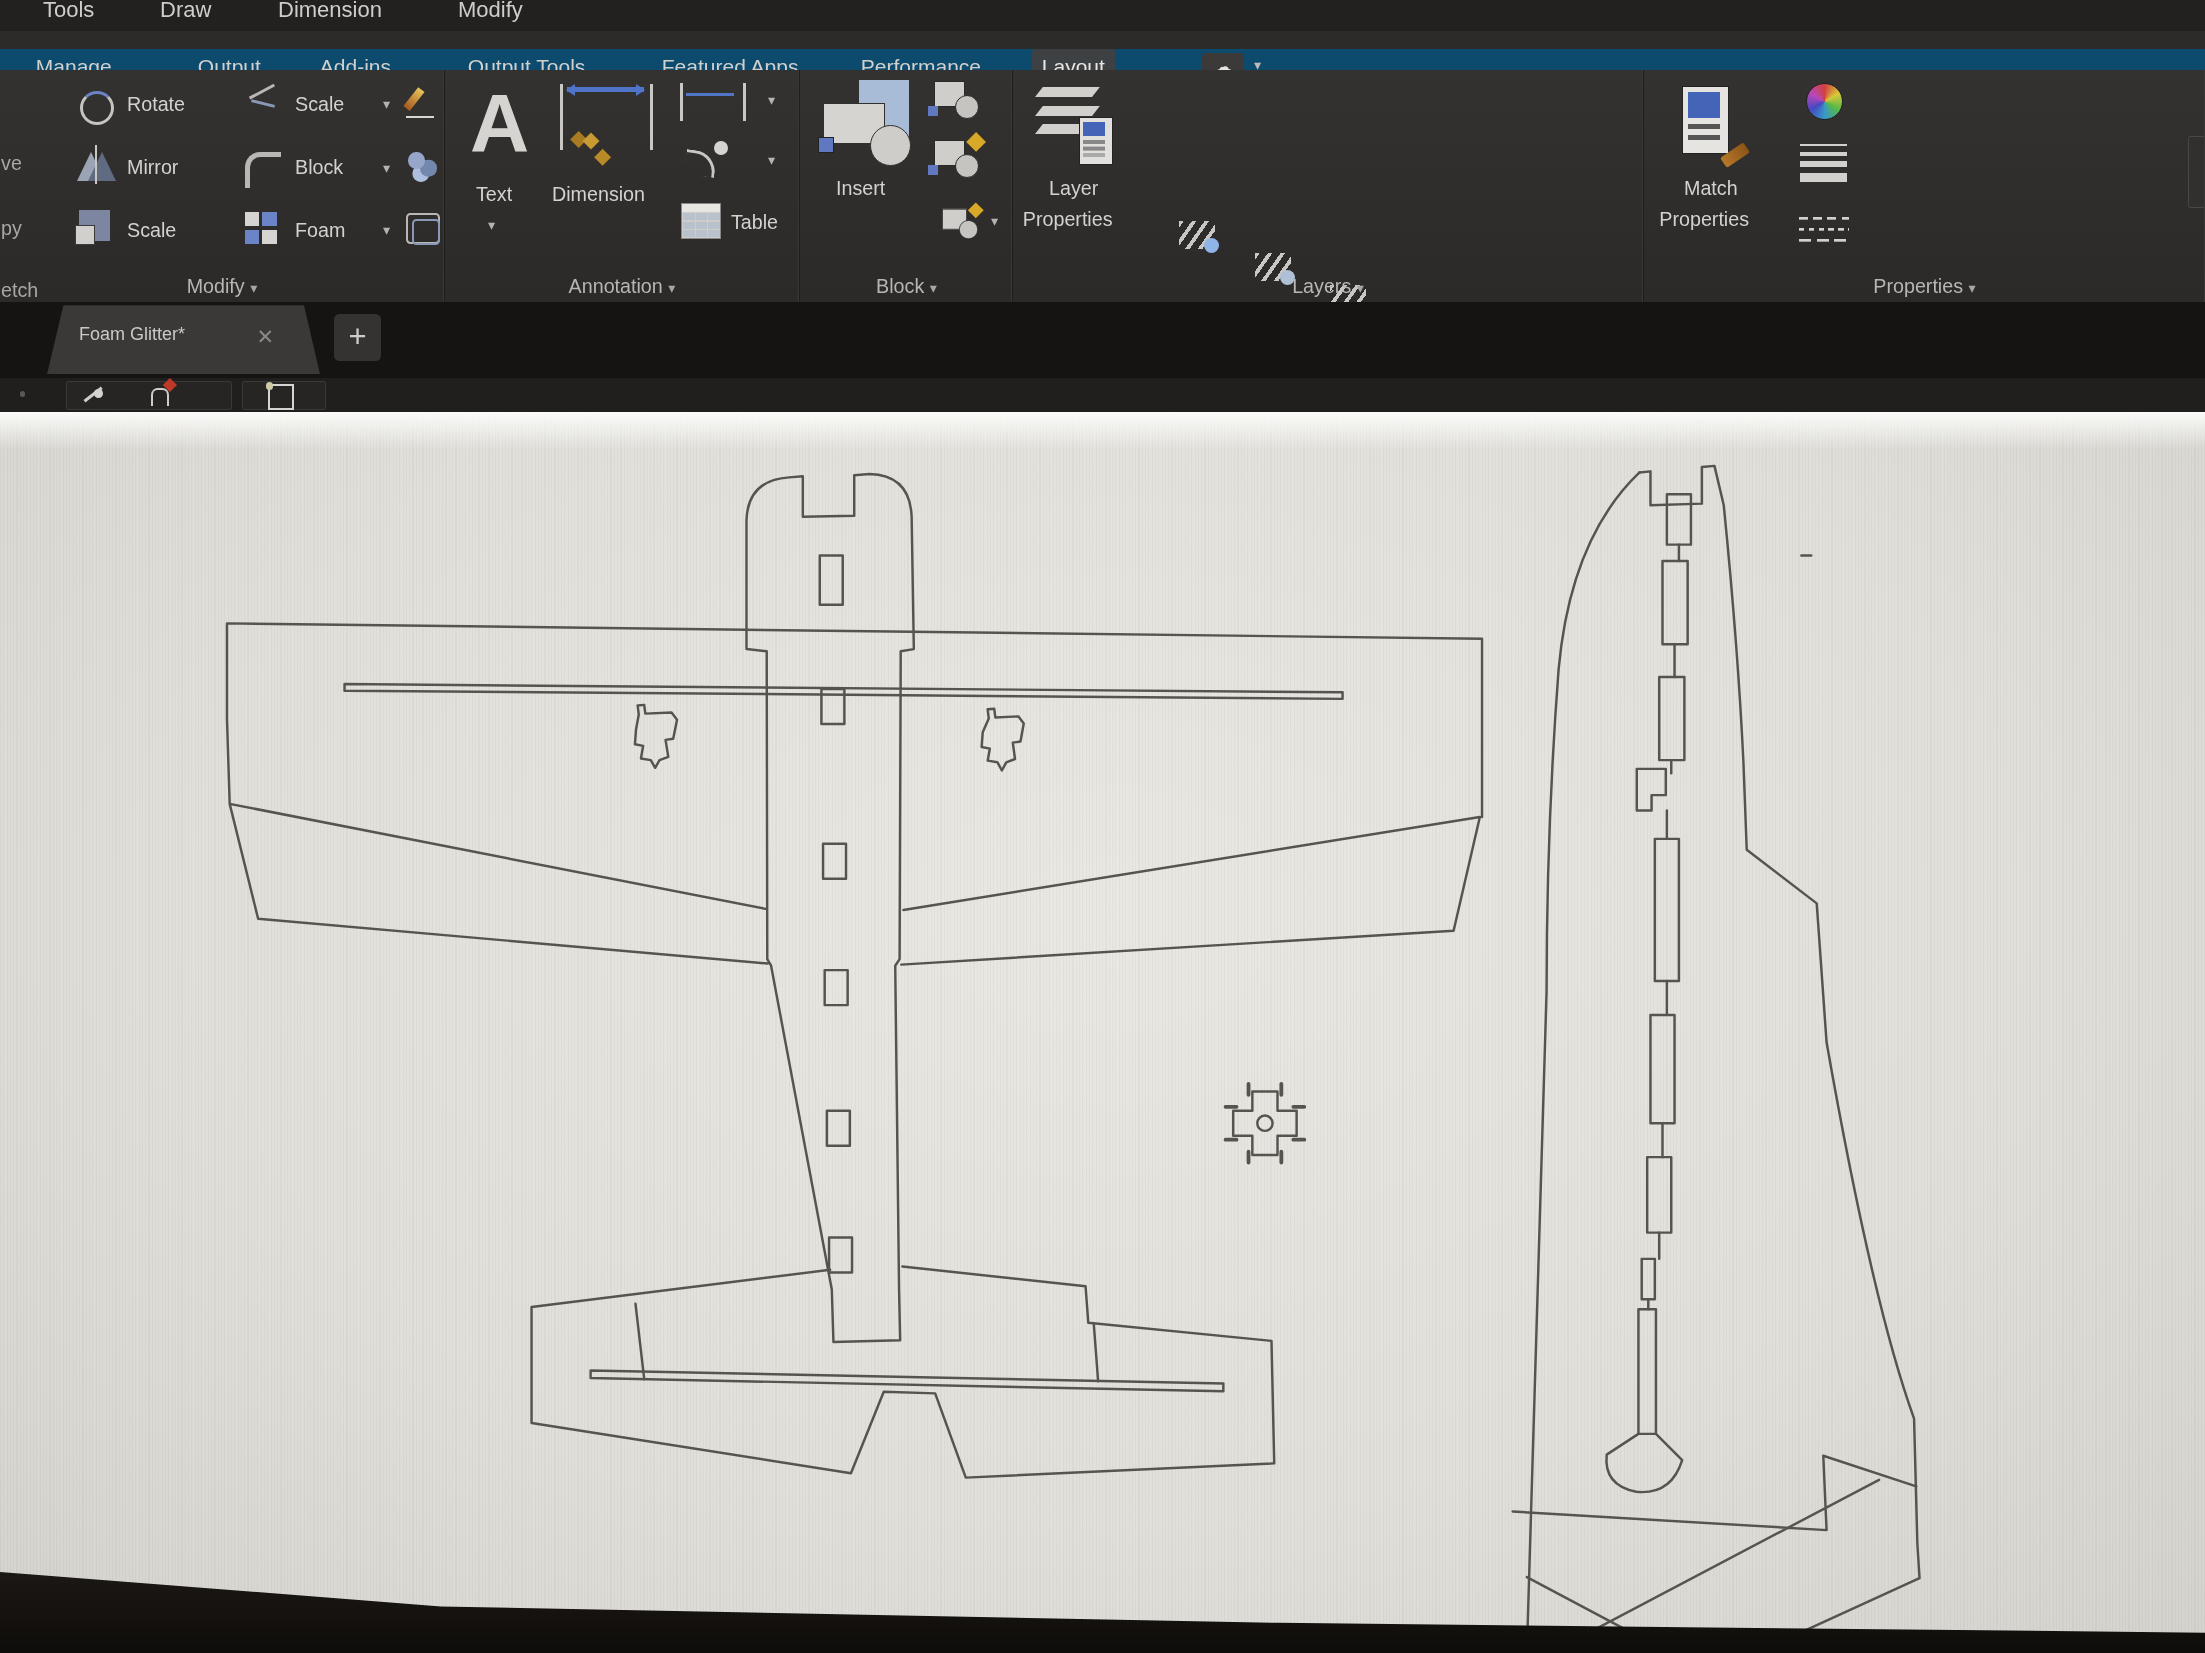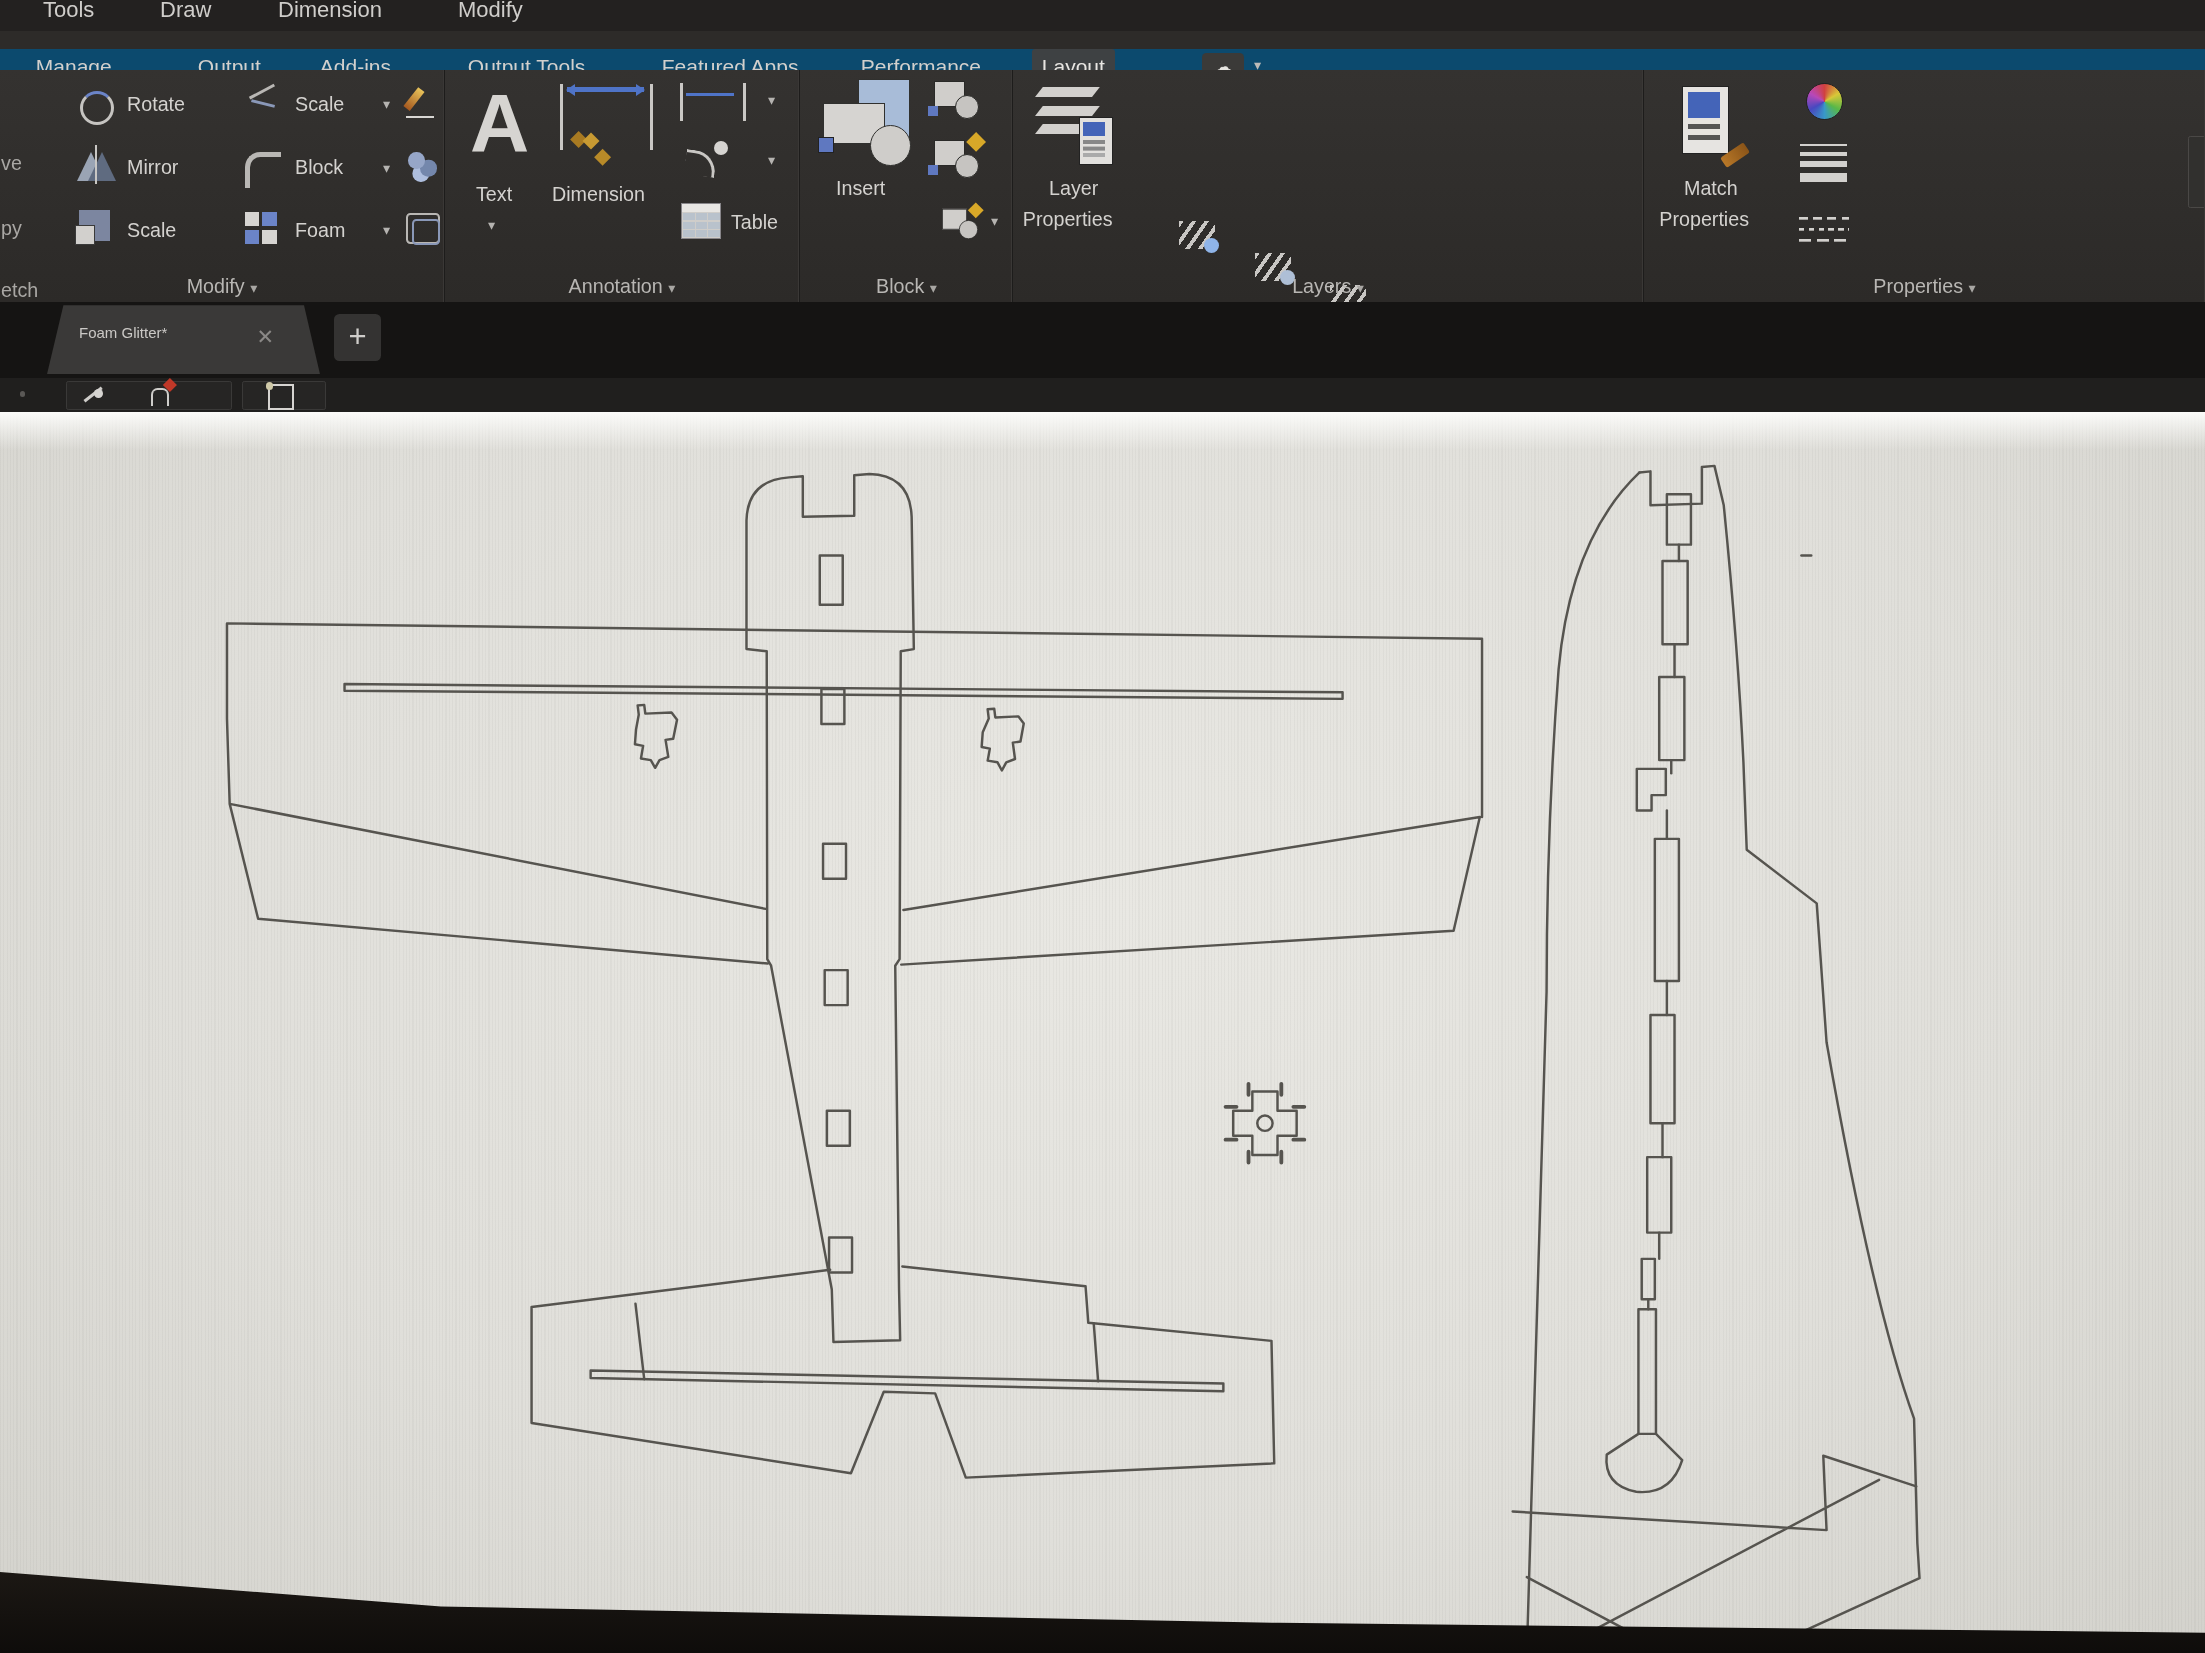--- a/index.html
+++ b/index.html
@@ -99,21 +99,21 @@
   .lt-ic{width:50px;height:35px;background:
      repeating-linear-gradient(90deg,#d2d0cd 0 8.8px,transparent 8.8px 14.2px) 0 4.4px/100% 2.7px no-repeat,
      repeating-linear-gradient(90deg,#d2d0cd 0 5.5px,transparent 5.5px 9.8px) 0 15.3px/100% 2.7px no-repeat,
      repeating-linear-gradient(90deg,#d2d0cd 0 12px,transparent 12px 17.5px) 0 26px/100% 2.7px no-repeat;}
   .layerbox{position:absolute;left:1175px;top:66px;width:468px;height:70px;background:#31302e;border:1.1px solid #4a4846;border-radius:2.2px;}
 
   
   #filetabs{left:0;top:302px;width:100%;height:77px;background:#151413;}
   #foamtab{position:absolute;left:47px;top:3.3px;width:273px;height:69px;background:#3a3938;
            clip-path:polygon(16.4px 0,257px 0,273px 69px,0 69px);}
-  #foamtab .tname{position:absolute;left:32px;top:18.6px;color:#cbc9c6;font-size:15px;}
+  #foamtab .tname{position:absolute;left:32px;top:18.6px;color:#cbc9c6;font-size:18px;}
   #foamtab .tclose{position:absolute;right:46px;top:19.7px;color:#8a8886;font-size:21px;}
   #newtab{position:absolute;left:334px;top:12px;width:47px;height:47px;background:#343332;border-radius:5.5px;
           color:#cfcdca;font-size:31px;text-align:center;line-height:45px;}
 
   
   #iconstrip{left:0;top:378px;width:100%;height:34px;background:#201f1e;}
   #iconstrip .grp{position:absolute;top:3.3px;height:27px;border:1.1px solid #3a3938;border-radius:2.2px;background:#262524;}
   .pencil-ic{width:24px;height:24px;position:relative;}
   .pencil-ic::before{content:"";position:absolute;left:2.2px;top:9.8px;width:22px;height:2.7px;background:#cfcdca;transform:rotate(-38deg);}
   .pencil-ic::after{content:"";position:absolute;right:1.1px;top:5.5px;width:8.8px;height:8.8px;border-radius:50%;background:#d6d4d1;}

